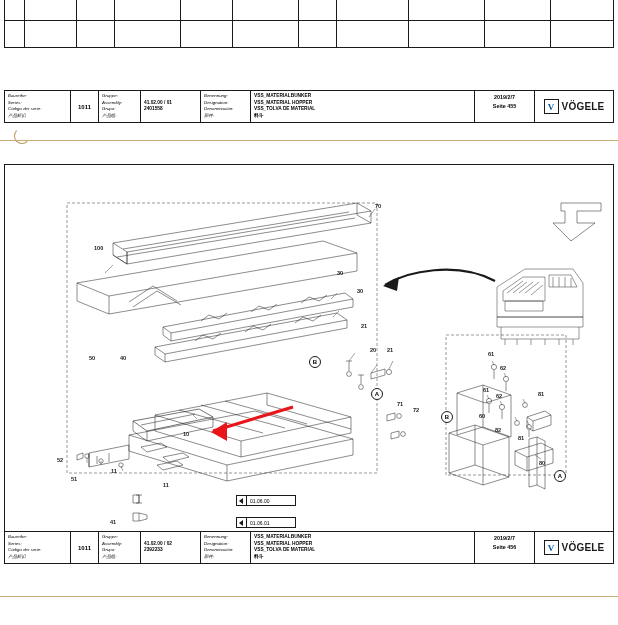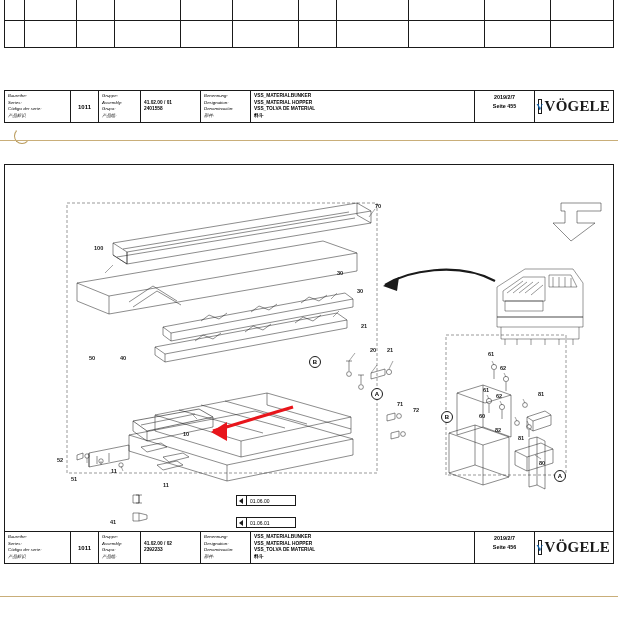--- a/index.html
+++ b/index.html
@@ -132,25 +132,25 @@
     position: absolute;
     left: 50%;
     top: 50%;
     transform: translate(-50%, -50%);
     font-size: 9px;
     font-weight: bold;
     color: #0b5ea8;
     font-family: "Liberation Serif", serif;
   }
   .logo-word {
-    font-size: 15px;
+    font-size: 10px;
     font-weight: bold;
     letter-spacing: 0.2px;
     color: #1a1a1a;
-    font-family: Liberation Serif, serif;
+    font-family: Liberation Sans, sans-serif;
   }
 
   
   .drawing-frame {
     position: absolute;
     left: 4px;
     top: 22px;
     width: 610px;
     height: 389px;
     border: 1px solid #1a1a1a;

